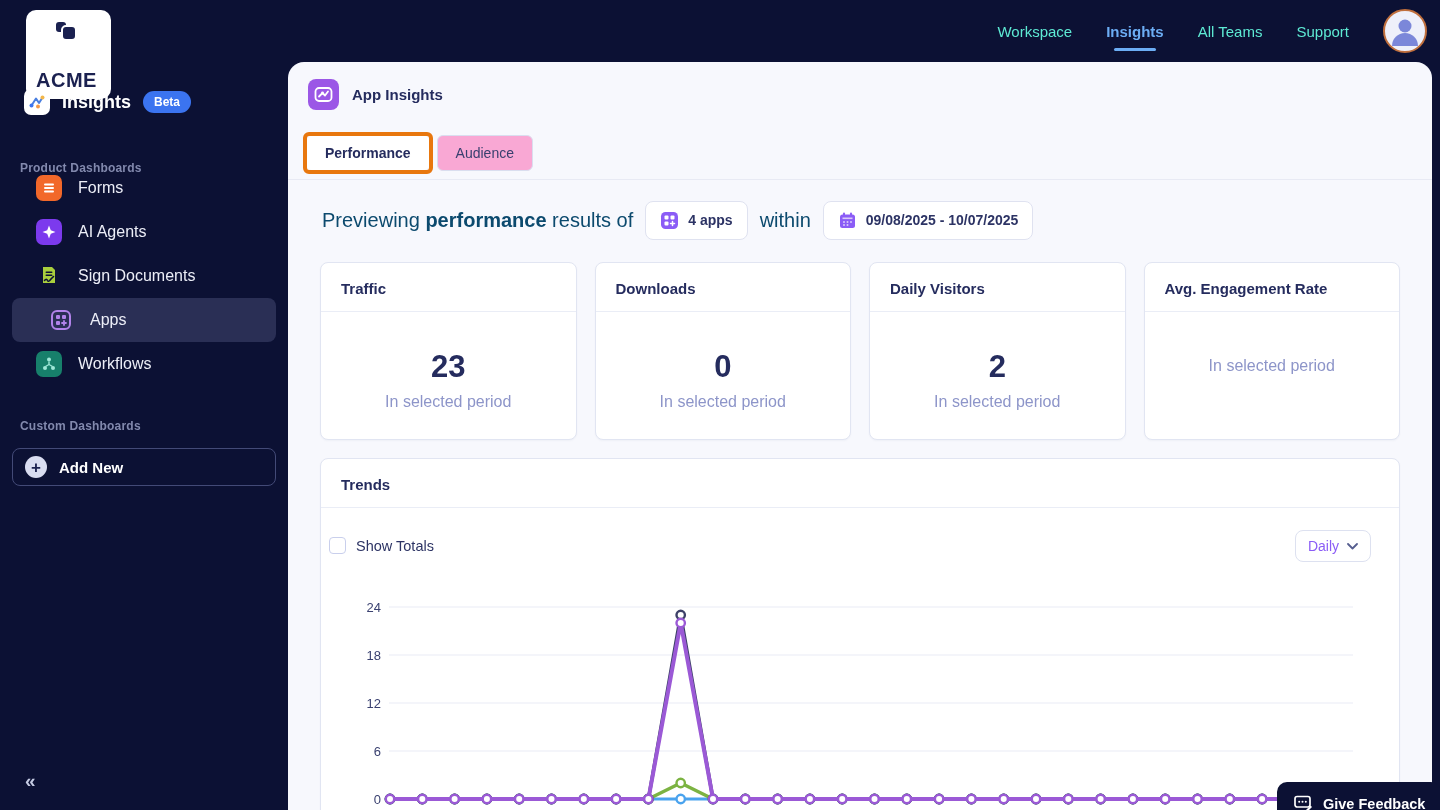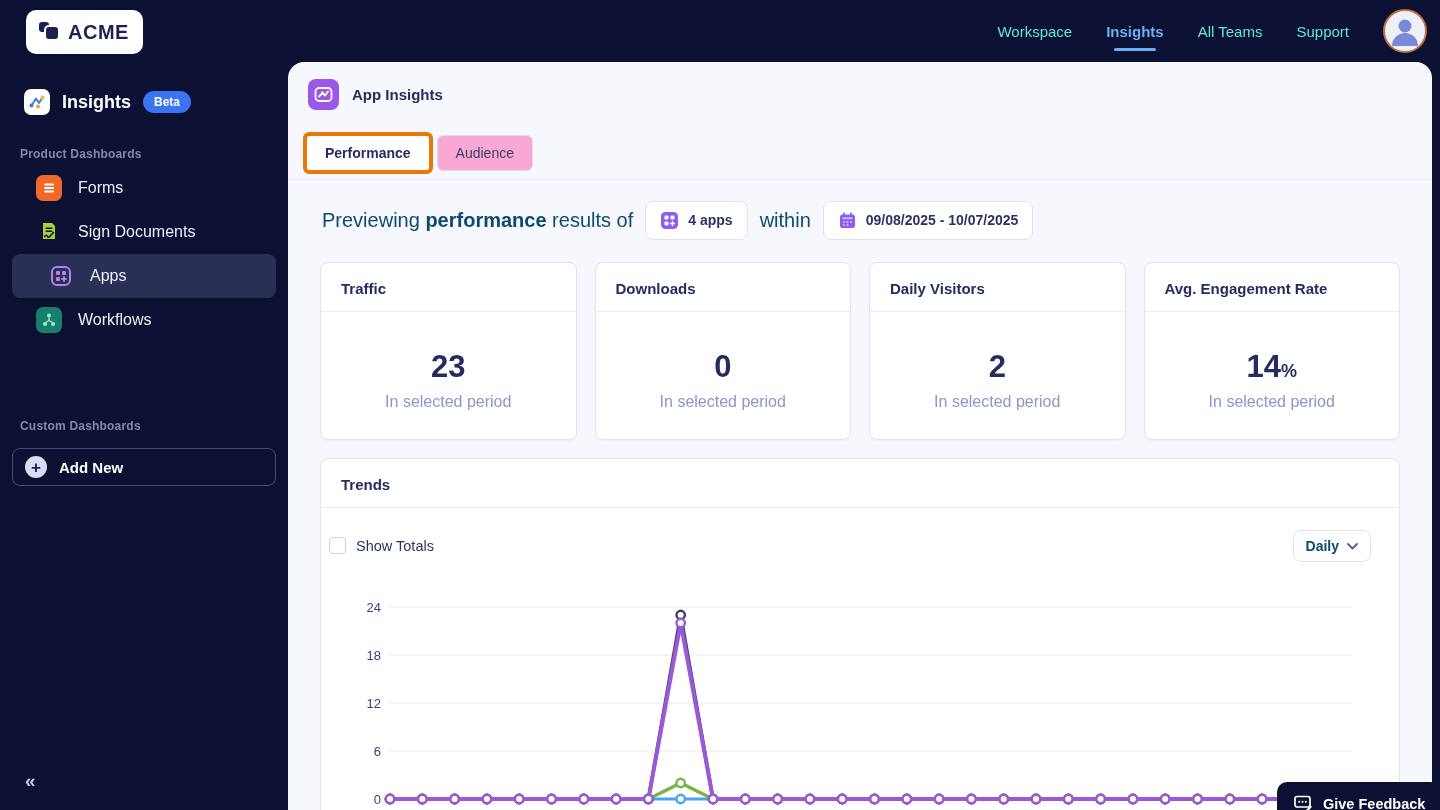--- a/index.html
+++ b/index.html
@@ -12,21 +12,21 @@
   }
   
   .topnav { position:absolute; top:0; right:13px; height:62px; display:flex; align-items:center; gap:34px; z-index:5; }
   .topnav .nav-item { color:#5eead4; font-size:15px; font-weight:500; cursor:pointer; position:relative; padding:20px 0; }
   .topnav .nav-item.active { color:#6cadf4; font-weight:600; }
   .topnav .nav-item.active::after { content:""; position:absolute; left:50%; transform:translateX(-50%); bottom:9px; width:42px; height:3px; border-radius:2px; background:#6cadf4; }
   .avatar { width:44px; height:44px; border-radius:50%; border:2.5px solid #c06f3d; background:#eef0fa; display:flex; align-items:center; justify-content:center; overflow:hidden; cursor:pointer; }
 
   
   .sidebar { position:absolute; left:0; top:0; width:288px; height:810px; background:#0c1134; z-index:4; }
-  .logo-box { position:absolute; left:26px; top:10px; background:#fff; border-radius:10px; padding:7px 14px 7px 10px; display:flex; align-items:center; gap:6px; }
+  .logo-box { position:absolute; left:26px; top:10px; background:#fff; border-radius:10px; padding:7px 14px 7px 10px; display:flex; align-items:center; gap:22px;flex-direction:column; }
   .logo-text { font-size:20px; font-weight:800; color:#1b2150; letter-spacing:.5px; }
   .product-row { position:absolute; left:24px; top:89px; display:flex; align-items:center; gap:12px; }
   .product-name { color:#fff; font-size:18px; font-weight:600; }
   .beta-pill { background:#3b74f0; color:#fff; font-size:12px; font-weight:600; border-radius:999px; padding:4px 11px; }
   .section-label { position:absolute; left:20px; font-size:12px; font-weight:700; color:#8289ad; letter-spacing:.2px; }
   .nav-list { position:absolute; left:0; top:166px; width:288px; }
   .side-item { height:44px; display:flex; align-items:center; gap:16px; padding:0 12px 0 24px; margin:0 12px; border-radius:8px; cursor:pointer; }
   .side-item.active { background:#2a2f55; margin:0 12px; }
   .side-item.active .tile { margin-left:12px; }
   .side-label { color:#eceef7; font-size:16px; font-weight:500; }
@@ -60,21 +60,21 @@
   .metric-body { text-align:center; padding-top:37px; }
   .metric-value { font-size:31px; font-weight:800; color:#252c5e; }
   .metric-unit { font-size:18px; font-weight:800; }
   .metric-caption { margin-top:8px; font-size:16px; color:#8d95c9; }
 
   .trends-card { position:absolute; left:32px; top:396px; width:1080px; height:600px; }
   .trends-controls { position:absolute; left:8px; top:78px; display:flex; align-items:center; gap:10px; }
   .checkbox { width:17px; height:17px; border:1.5px solid #c9cfec; border-radius:4px; background:#fff; cursor:pointer; }
   .trends-check-label { font-size:14.5px; color:#2c3364; font-weight:500; }
   .select { position:absolute; right:28px; top:71px; display:flex; align-items:center; gap:8px; border:1px solid #dde1f0; border-radius:8px; padding:7px 12px; background:#fff; cursor:pointer; }
-  .select-label { font-size:14px; font-weight:700; color:#0c4a6e; }
+  .select-label { font-size:14px; font-weight:400; color:#8b5cf6; }
   .chart-wrap { position:absolute; left:20px; top:140px; width:1040px; height:212px; }
 
   .feedback-btn { position:absolute; left:1277px; top:782px; z-index:50; background:#0c1134; border-radius:10px; display:flex; align-items:center; gap:9px; padding:11px 16px 13px; cursor:pointer; }
   .feedback-label { color:#fff; font-size:14.5px; font-weight:600; white-space:nowrap; }
 </style>
 </head>
 <body>
 
 <div class="sidebar">
   <div class="logo-box">
@@ -93,32 +93,40 @@
         <polyline points="4.5,13.5 9,6.5 12,11 15.5,5.5" fill="none" stroke="#4a7fe0" stroke-width="2" stroke-linecap="round" stroke-linejoin="round"></polyline>
         <circle cx="4.5" cy="13.5" r="2" fill="#3b74f0"></circle>
         <circle cx="11" cy="14.5" r="2" fill="#f2994a"></circle>
         <circle cx="15.5" cy="5.5" r="2" fill="#f2b64a"></circle>
       </svg>
     </span>
     <span class="product-name">Insights</span>
     <span class="beta-pill">Beta</span>
   </div>
 
-  <div class="section-label" style="top:147px;text-align:right;">Product Dashboards</div>
+  <div class="section-label" style="top:161px;text-align:right;">Product Dashboards</div>
 
   <div class="nav-list">
     <div class="side-item">
       <span class="tile" style="background:#f2682a;">
         <svg width="14" height="14" viewBox="0 0 14 14">
           <rect x="2" y="2.5" width="10" height="2" rx="1" fill="#fff"></rect>
           <rect x="2" y="6" width="10" height="2" rx="1" fill="#fff"></rect>
           <rect x="2" y="9.5" width="10" height="2" rx="1" fill="#fff"></rect>
         </svg>
       </span>
       <span class="side-label">Forms</span>
+    </div>
+    <div class="side-item">
+      <span class="tile" style="background:#7c3aed;">
+        <svg width="16" height="16" viewBox="0 0 16 16">
+          <path d="M8 1.5 L9.8 6.2 L14.5 8 L9.8 9.8 L8 14.5 L6.2 9.8 L1.5 8 L6.2 6.2 Z" fill="#fff"></path>
+        </svg>
+      </span>
+      <span class="side-label">AI Agents</span>
     </div>
     <div class="side-item">
       <span class="tile">
         <svg width="22" height="22" viewBox="0 0 22 22">
           <path d="M5 2 h9 l3 3 v13 h-12 z" fill="#a9cf3d"></path>
           <rect x="7.5" y="6.5" width="7" height="1.6" rx=".8" fill="#0c1134"></rect>
           <rect x="7.5" y="9.5" width="7" height="1.6" rx=".8" fill="#0c1134"></rect>
           <path d="M6.5 15.5 q2 -2.5 3 0 q1 2 3.5 -1.5 l2.5 -2.5" fill="none" stroke="#0c1134" stroke-width="1.6" stroke-linecap="round"></path>
         </svg>
       </span>
@@ -244,21 +252,20 @@
     <div class="card metric-card">
       <div class="card-title">Daily Visitors</div>
       <div class="metric-body">
         <div class="metric-value"><span>2</span><span class="metric-unit"></span></div>
         <div class="metric-caption">In selected period</div>
       </div>
     </div>
     <div class="card metric-card">
       <div class="card-title">Avg. Engagement Rate</div>
       <div class="metric-body">
-        <div class="metric-value"><span>14</span><span class="metric-unit">%</span></div>
         <div class="metric-caption">In selected period</div>
       </div>
     </div>
   </div>
 
   <div class="card trends-card">
     <div class="card-title">Trends</div>
     <div class="trends-controls">
       <span class="checkbox"></span>
       <span class="trends-check-label">Show Totals</span>

